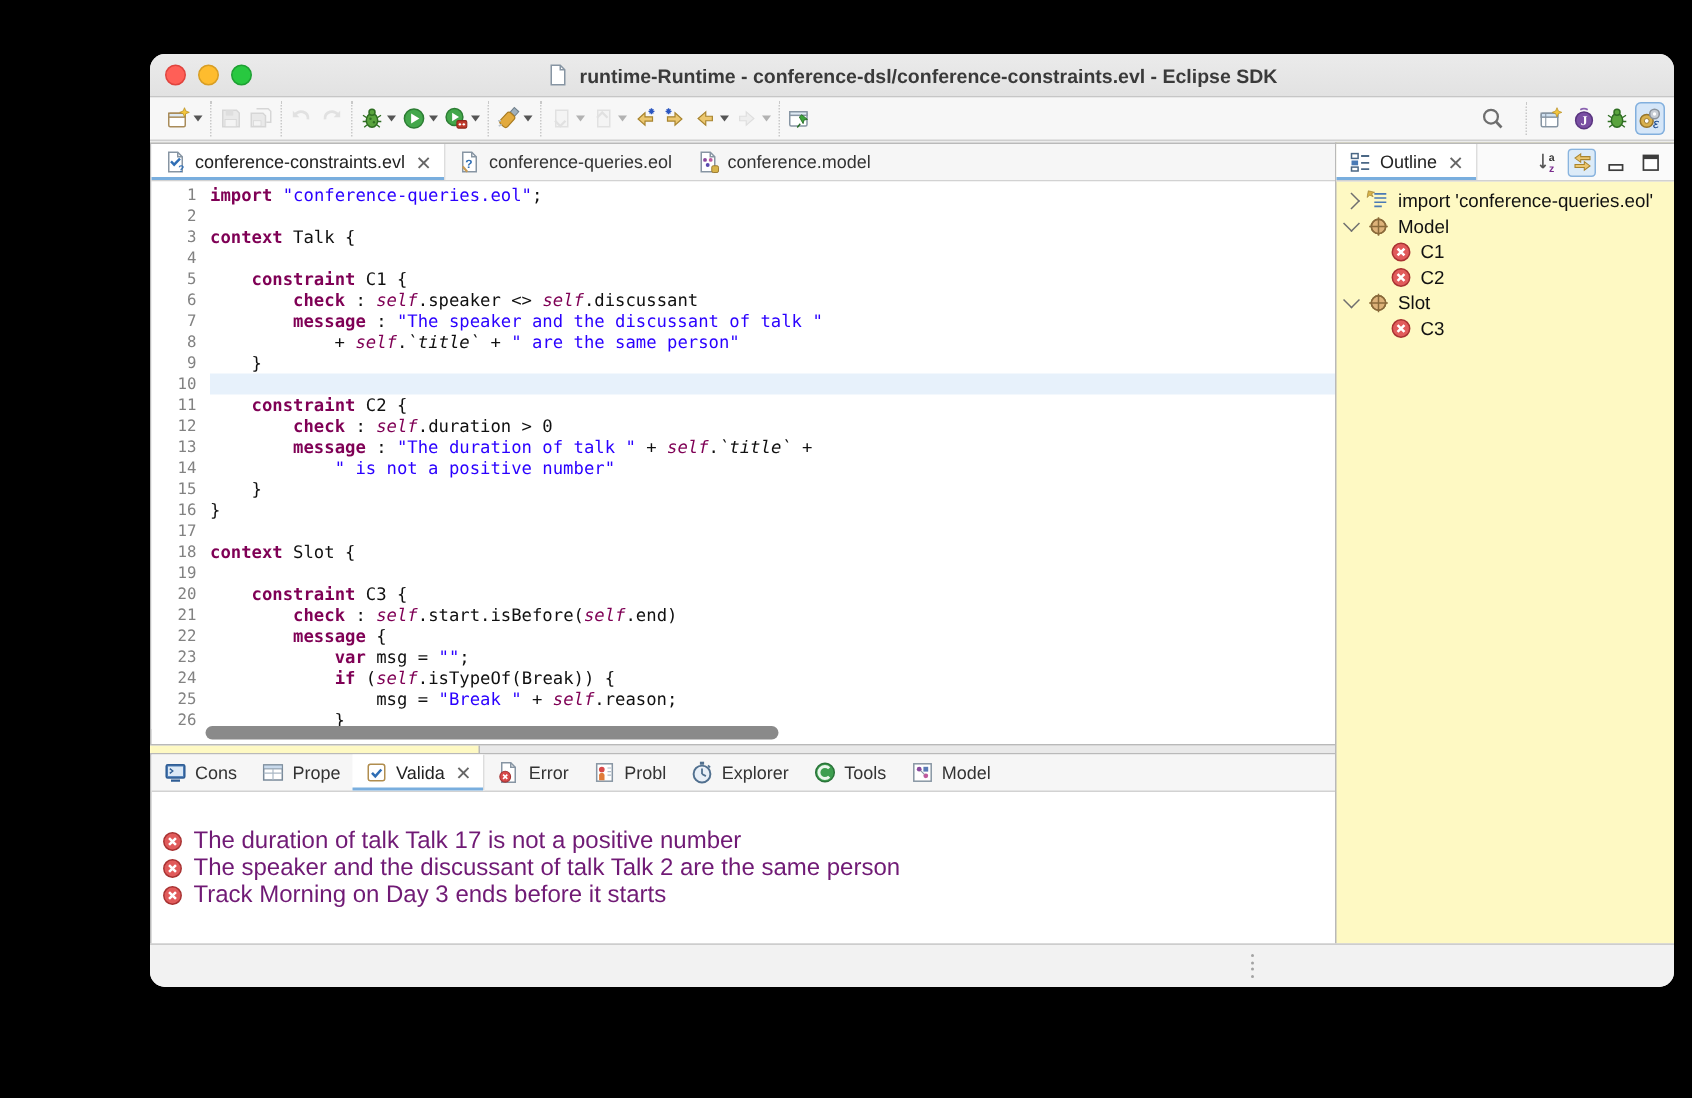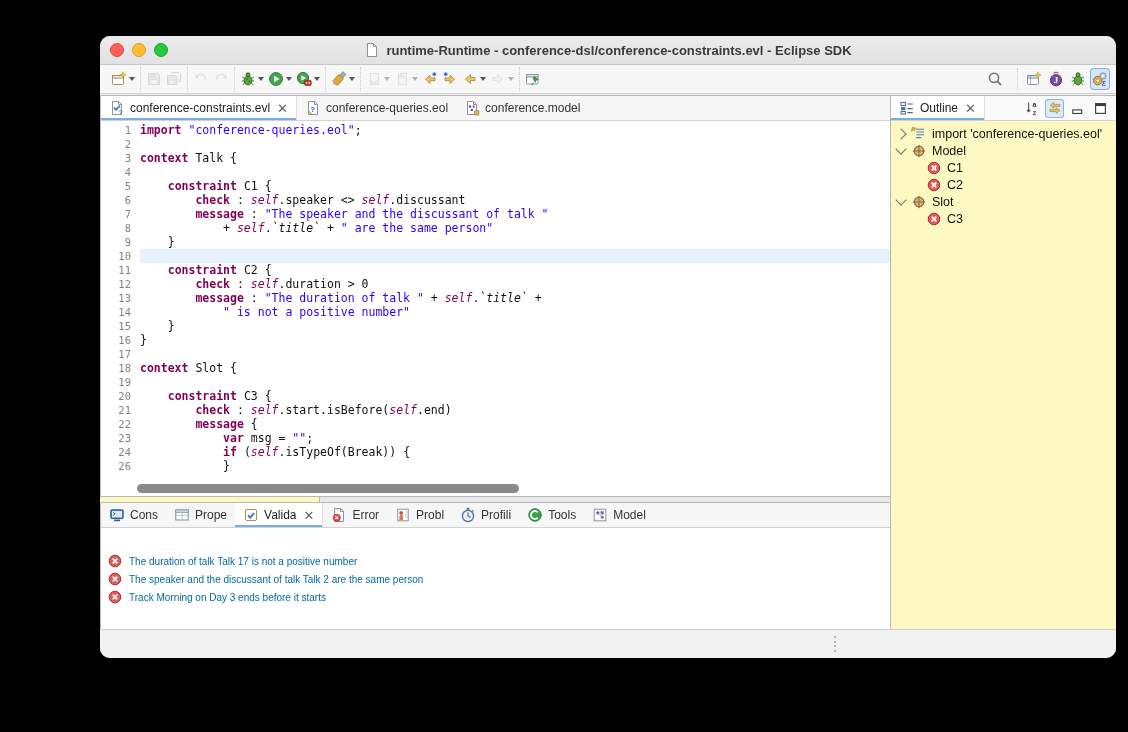--- a/index.html
+++ b/index.html
@@ -72,21 +72,21 @@
   .v{color:#7f0055;font-style:italic;}
   .b{color:#101010;font-style:italic;}
   .p{color:#101010;}
   .vscroll{position:absolute;right:3px;top:29px;width:9px;height:296px;background:#8a8a8a;border-radius:5px;}
   .hscroll{position:absolute;left:36px;bottom:3px;width:382px;height:9px;background:#8a8a8a;border-radius:5px;}
   .pe-hscroll{position:absolute;left:6px;bottom:4px;width:150px;height:8px;background:#8f8f8f;border-radius:4px;}
   .pe-scrolltrack{position:absolute;left:0;right:0;bottom:0;height:16px;border-top:1px solid #e4e4e4;background:#fbfbfb;}
   
   .ctoolbar{height:22px;display:flex;align-items:center;justify-content:flex-end;gap:6px;padding-right:8px;}
   .errlist{padding:2px 0 0 6px;}
-  .errrow{height:18px;display:flex;align-items:center;gap:6px;font-size:10px;color:#0369a1;white-space:nowrap;}
+  .errrow{height:18px;display:flex;align-items:center;gap:6px;font-size:16px;color:#701a75;white-space:nowrap;}
   
   .statusbar{position:absolute;left:0;bottom:0;right:0;height:28px;background:#f2f2f2;border-top:1px solid #cdcdcd;}
   .drag-dots{position:absolute;left:734px;top:6px;display:flex;flex-direction:column;gap:2.5px;}
   .drag-dots i{width:2px;height:2px;border-radius:50%;background:#a3a3a3;display:block;}
 </style>
 </head>
 <body>
 
 <div id="win">
 
@@ -615,20 +615,24 @@
               </div>
               <div class="cl">
                 <span class="ln">23</span>
                 <span class="cc"><span class="p">            </span><span class="k">var</span><span class="p"> msg = </span><span class="s">""</span><span class="p">;</span></span>
               </div>
               <div class="cl">
                 <span class="ln">24</span>
                 <span class="cc"><span class="p">            </span><span class="k">if</span><span class="p"> (</span><span class="v">self</span><span class="p">.isTypeOf(Break)) {</span></span>
               </div>
               <div class="cl">
+                <span class="ln">25</span>
+                <span class="cc"><span class="p">                msg = </span><span class="s">"Break "</span><span class="p"> + </span><span class="v">self</span><span class="p">.reason;</span></span>
+              </div>
+              <div class="cl">
                 <span class="ln">26</span>
                 <span class="cc"><span class="p">            }</span></span>
               </div>
             </div>
         </div>
         <div class="vscroll"></div>
         <div class="hscroll"></div>
       </div>
 
       <div id="console-panel">
@@ -688,21 +692,21 @@
             </div>
             <div class="vtab dim">
               <span class="ic">
                 <svg viewBox="0 0 16 16">
                   <circle cx="8" cy="9" r="5.6" fill="#e8eff7" stroke="#51708f" stroke-width="1.3"></circle>
                   <rect x="6.6" y=".8" width="2.8" height="2" fill="#51708f"></rect>
                   <path d="M8 9V5.4M8 9l2.6 1.4" fill="none" stroke="#51708f" stroke-width="1.2"></path>
                   <path d="M12 3.2l1.4 1.4" stroke="#51708f" stroke-width="1.1"></path>
                 </svg>
               </span>
-              <span>Profili</span>
+              <span>Explorer</span>
             </div>
             <div class="vtab dim">
               <span class="ic">
                 <svg viewBox="0 0 16 16">
                   <circle cx="8" cy="8" r="6.2" fill="#3d9e4f" stroke="#2a7339"></circle>
                   <path d="M10.8 5.2A4 4 0 1 0 10.8 10.8" fill="none" stroke="#eaf6ec" stroke-width="2"></path>
                 </svg>
               </span>
               <span>Tools</span>
             </div>

